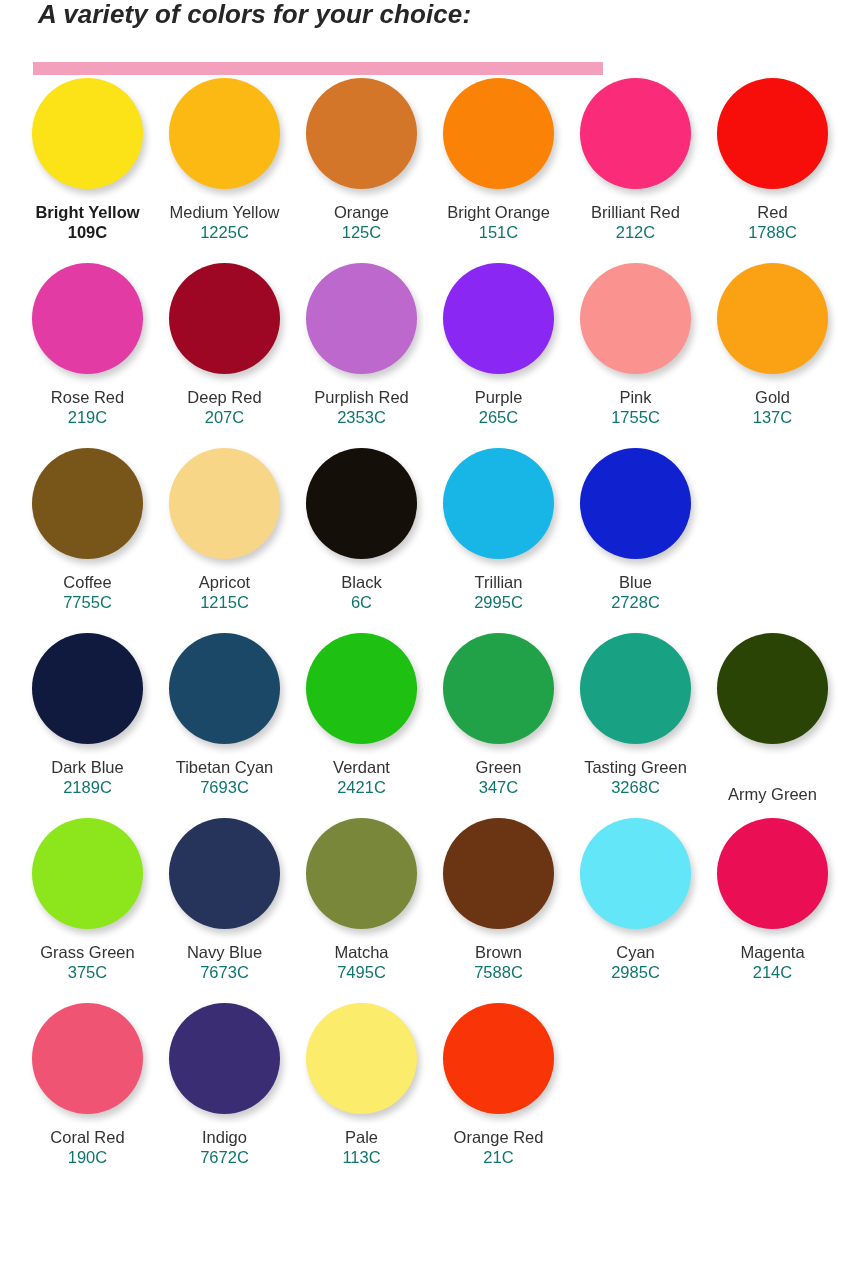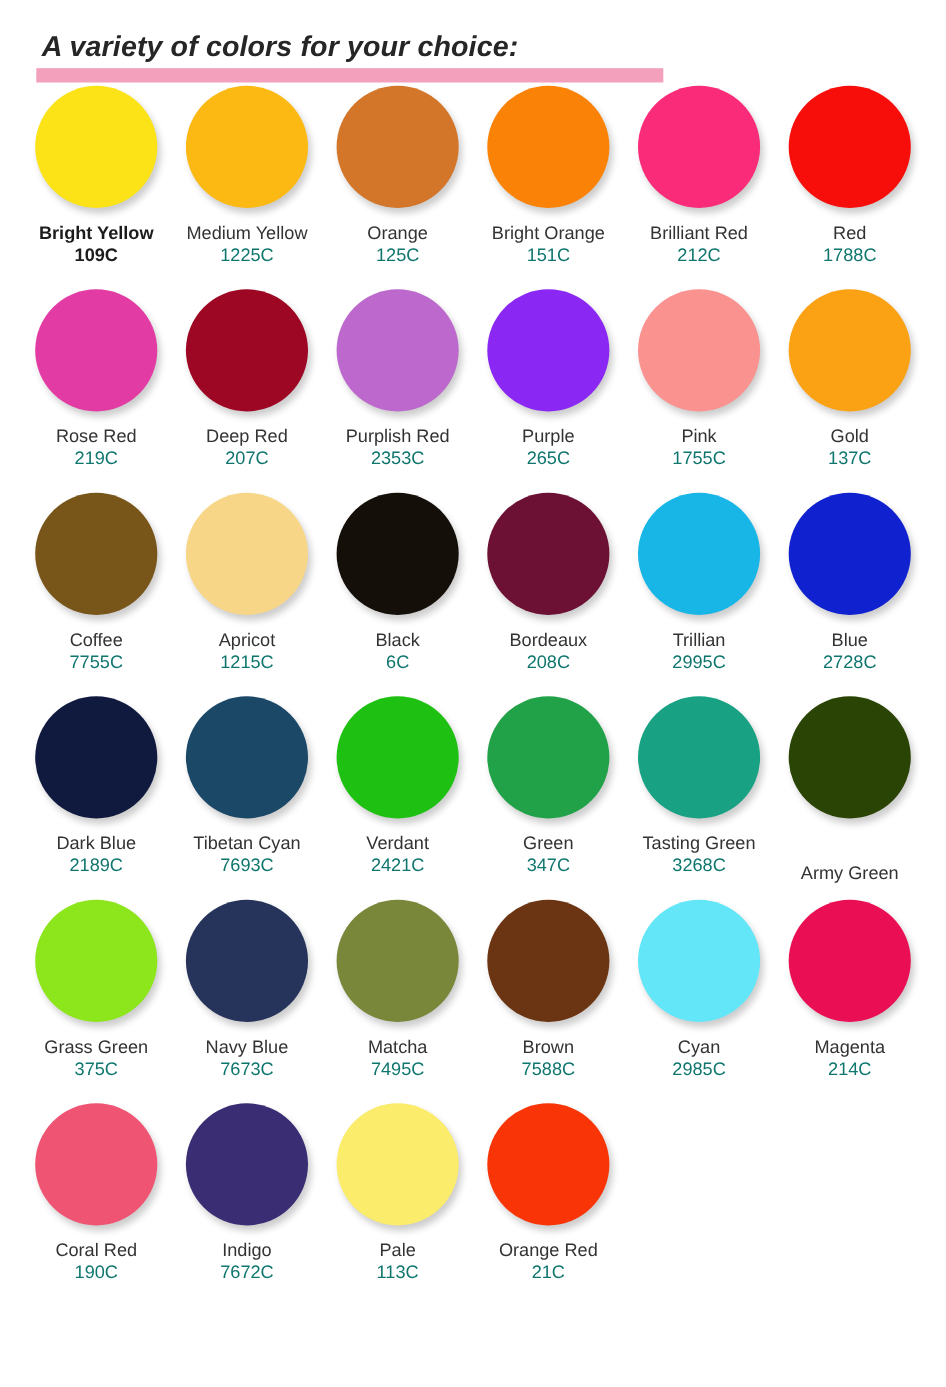--- a/index.html
+++ b/index.html
@@ -14,21 +14,20 @@
     color: #2b2b2b;
     overflow: hidden;
     position: relative;
   }
 
   
   .title-wrap {
     position: relative;
     height: 78px;
     padding-left: 38px;
-    padding-top: 28px;
     box-sizing: border-box;
   }
   .title-bar {
     position: absolute;
     left: 33px;
     top: 62px;
     width: 570px;
     height: 13px;
     background: #f2a0bb;
     z-index: 1;
@@ -212,27 +211,20 @@
         </div>
       </div>
       <div class="cell">
         <div class="swatch" style="background: rgb(21, 15, 9);"></div>
         <div class="labels">
           <div class="cname">Black</div>
           <div class="ccode">6C</div>
         </div>
       </div>
       <div class="cell">
-        <div class="swatch" style="background: rgb(108, 16, 52);"></div>
-        <div class="labels">
-          <div class="cname">Bordeaux</div>
-          <div class="ccode">208C</div>
-        </div>
-      </div>
-      <div class="cell">
         <div class="swatch" style="background: rgb(24, 182, 230);"></div>
         <div class="labels">
           <div class="cname">Trillian</div>
           <div class="ccode">2995C</div>
         </div>
       </div>
       <div class="cell">
         <div class="swatch" style="background: rgb(16, 33, 207);"></div>
         <div class="labels">
           <div class="cname">Blue</div>

